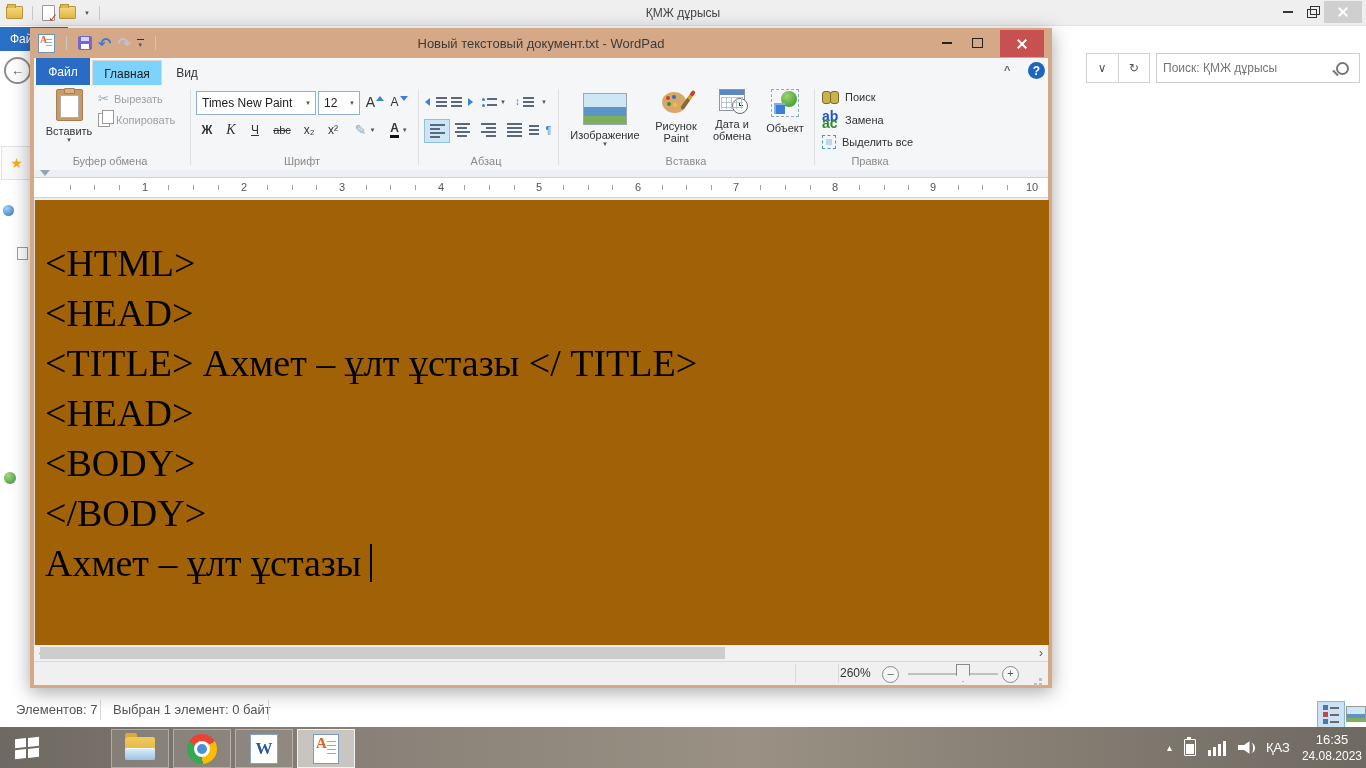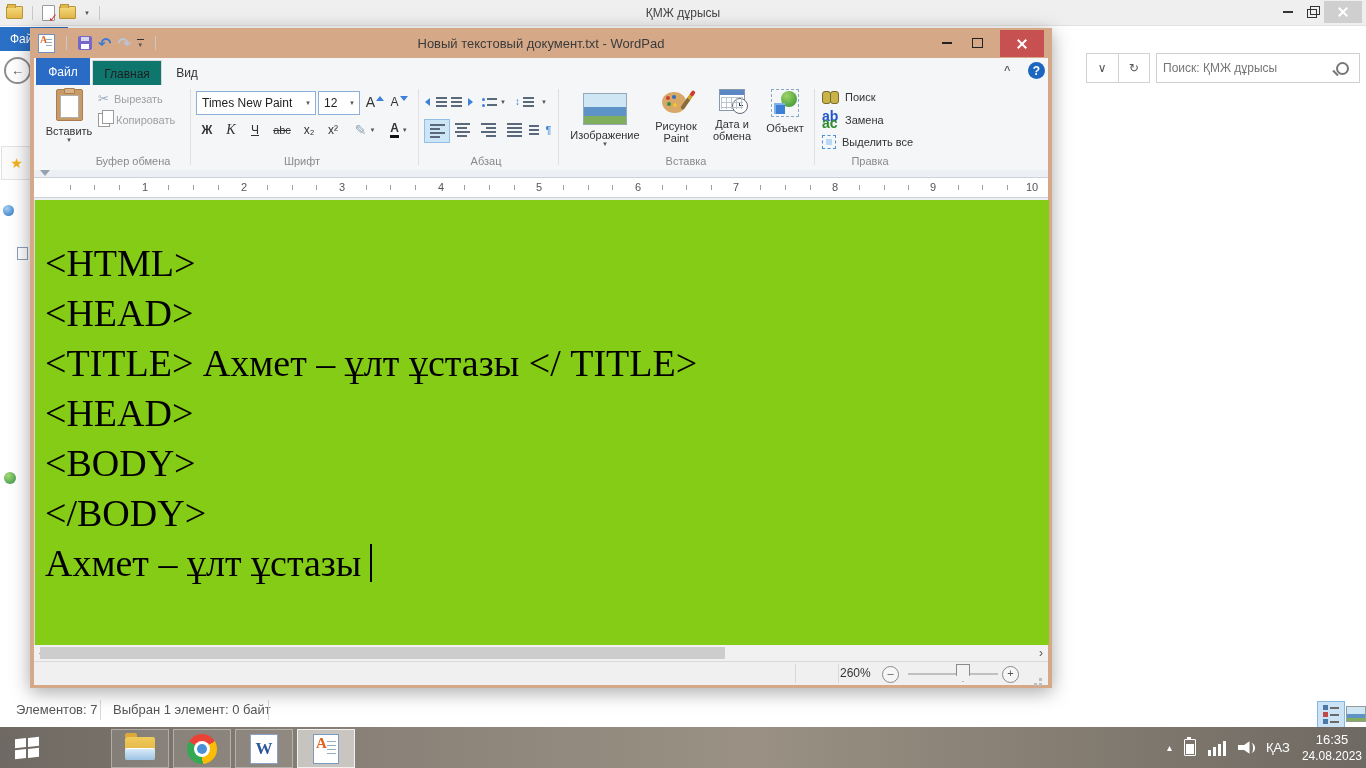--- a/index.html
+++ b/index.html
@@ -59,21 +59,21 @@
   .floppy:before{content:"";position:absolute;left:3px;top:1px;width:8px;height:4px;background:#d8d8ea;}
   .floppy:after{content:"";position:absolute;left:3px;bottom:1px;width:8px;height:5px;background:#fff;}
   .qat-arrow{display:flex;flex-direction:column;align-items:center;line-height:0;}
   .qat-arrow .bar{width:7px;height:1px;background:#333;margin-bottom:2px;}
   .wp-min,.wp-max{width:30px;height:25px;display:flex;align-items:center;justify-content:center;}
   .wp-close{position:absolute;right:8px;top:2px;width:44px;height:27px;background:#c75050;display:flex;align-items:center;justify-content:center;}
   
   .tabrow{position:absolute;left:0;top:0;width:100%;height:27px;background:#f5f6f7;border-bottom:1px solid #d8d8d8;}
   .tab{position:absolute;top:2px;height:25px;display:flex;align-items:center;justify-content:center;font-size:12px;}
   .tab.file{background:#2a6bc6;color:#fff;top:0;height:27px;}
-  .tab.active{background:#0f766e;border:1px solid #d8d8d8;border-bottom:none;color:#1e1e1e;}
+  .tab.active{background:#7dd3fc;border:1px solid #d8d8d8;border-bottom:none;color:#1e1e1e;}
   .ribbon-collapse{color:#666;font-weight:bold;font-size:11px;}
   .helpbtn{width:17px;height:17px;border-radius:50%;background:#1c66c0;color:#fff;font-weight:bold;font-size:12px;}
   
   .ribbon{position:absolute;left:0;top:27px;width:100%;height:85px;background:#f5f6f7;border-bottom:1px solid #e0e0e0;}
   .gsep{position:absolute;top:4px;height:76px;width:1px;background:#e0e0e0;}
   .glabel{position:absolute;top:70px;font-size:11px;color:#8a8a8a;transform:translateX(-50%);white-space:nowrap;}
   .rbtn-lg{position:absolute;display:flex;flex-direction:column;align-items:center;font-size:11px;color:#333;}
   .small-lbl{font-size:11px;color:#333;white-space:nowrap;}
   .disabled{color:#a0a0a0;text-align:center;}
   .ddown{font-size:6px;color:#555;line-height:6px;}
@@ -122,21 +122,21 @@
   .selall-ico i{width:6px;height:6px;background:#bcd8f0;display:block;}
   
   .rulerzone{position:absolute;left:0;top:112px;width:100%;height:30px;background:#ecf0f5;}
   .rulerband{position:absolute;left:0;top:7px;width:100%;height:19px;background:#fff;border-top:1px solid #cdd2d8;border-bottom:1px solid #cdd2d8;}
   .ticks{position:absolute;left:12px;top:7px;width:992px;height:5px;background:repeating-linear-gradient(to right,transparent 0 23.67px,#9aa0a8 23.67px 24.67px);}
   .rnum{position:absolute;top:3px;transform:translateX(-50%);font-size:11px;color:#555;background:#fff;padding:0 3px;}
   .ind-top{position:absolute;left:6px;top:0px;width:0;height:0;border-left:5px solid transparent;border-right:5px solid transparent;border-top:6px solid #98a2ae;}
   .ind-bot{position:absolute;left:6px;top:8px;width:0;height:0;border-left:5px solid transparent;border-right:5px solid transparent;border-bottom:6px solid #98a2ae;}
   .ind-sq{position:absolute;left:7px;top:15px;width:9px;height:4px;background:#98a2ae;}
   
-  .docarea{position:absolute;left:0;top:142px;width:100%;height:445px;background:#84cc16;border-left:1px solid #d8dce0;overflow:hidden;}
+  .docarea{position:absolute;left:0;top:142px;width:100%;height:445px;background:#a16207;border-left:1px solid #d8dce0;overflow:hidden;}
   .doctext{padding:38px 0 0 10px;font-family:"Liberation Serif","DejaVu Serif",serif;font-size:38px;line-height:50px;color:#000;}
   .caret{display:inline-block;width:2px;height:38px;background:#000;vertical-align:-6px;margin-left:9px;}
   
   .hscroll{position:absolute;left:0;top:587px;width:100%;height:16px;background:#f1f1f1;}
   .scr-arrow{position:absolute;top:0;width:14px;height:16px;color:#555;font-size:12px;}
   .scr-thumb{position:absolute;left:6px;top:2px;width:685px;height:12px;background:#cdcdcd;}
   
   .wp-status{position:absolute;left:0;top:603px;width:100%;height:23px;background:#f0f0f0;border-top:1px solid #d9d9d9;}
   .zoomtxt{position:absolute;left:806px;top:4px;font-size:12px;color:#333;}
   .zbtn{position:absolute;top:4px;width:15px;height:15px;border:1px solid #8a8a8a;border-radius:50%;color:#555;font-size:11px;line-height:13px;text-align:center;background:#f6f6f6;}
@@ -292,21 +292,21 @@
           <span class="ddown">▼</span>
         </div>
         <div class="abs flexc" style="left:64px;top:6px;gap:5px;">
           <span style="color:#9aa8b8;font-size:13px;">✂</span>
           <span class="small-lbl disabled">Вырезать</span>
         </div>
         <div class="abs flexc" style="left:64px;top:28px;gap:6px;">
           <span class="copy-ico"></span>
           <span class="small-lbl disabled">Копировать</span>
         </div>
-        <span class="glabel" style="left:88px;padding-left:22px;">Буфер обмена</span>
+        <span class="glabel" style="left:65px;padding-left:22px;">Буфер обмена</span>
         <span class="gsep" style="left:156px;"></span>
 
         <div class="combo" style="left:162px;top:6px;width:118px;">
           <span class="cval">Times New Paint</span>
           <span class="carr">▼</span>
         </div>
         <div class="combo" style="left:284px;top:6px;width:40px;">
           <span class="cval">12</span>
           <span class="carr">▼</span>
         </div>

